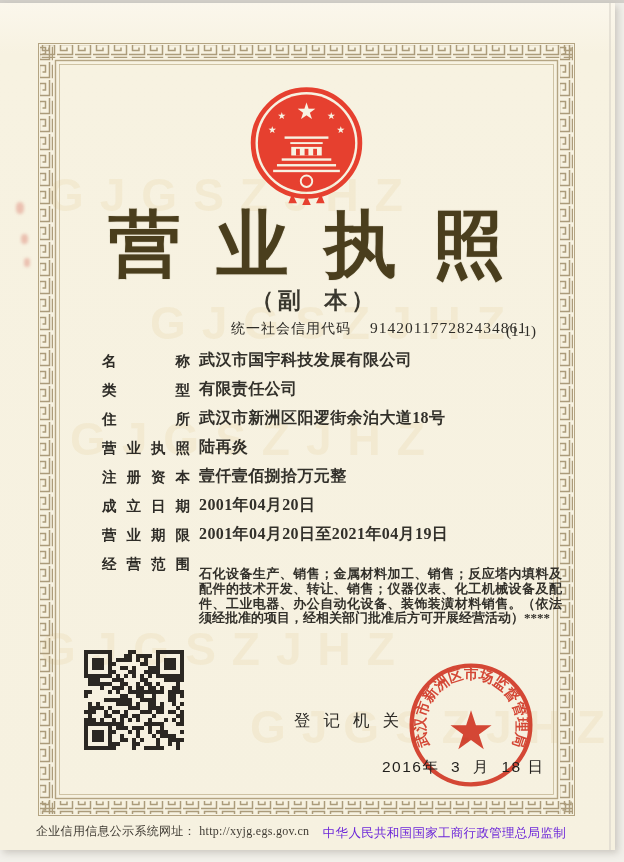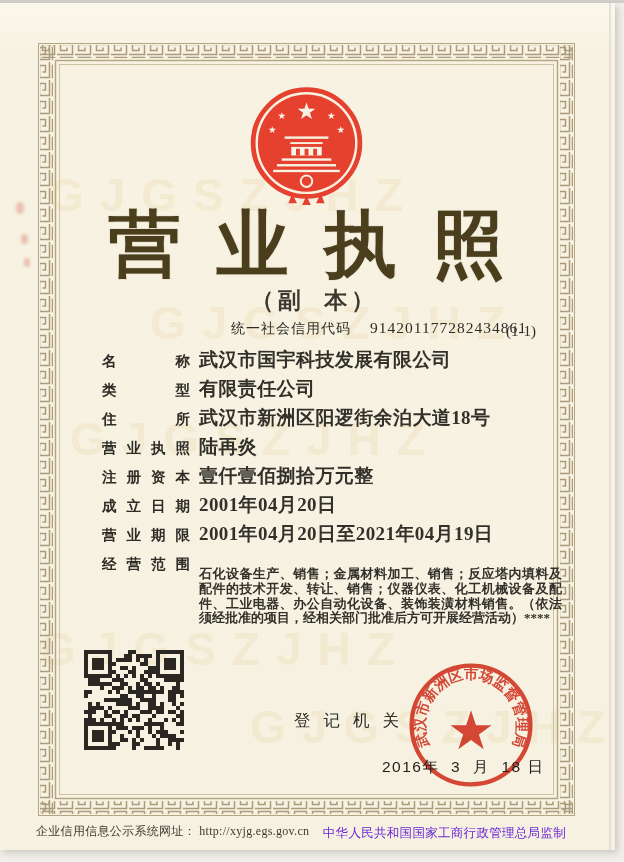--- a/index.html
+++ b/index.html
@@ -43,21 +43,21 @@
   .code-label { font-size:14px; letter-spacing:1px; }
   .code-value { font-size:15.5px; letter-spacing:1px; font-weight:500; }
   .page-number { position:absolute; left:506px; top:323px; font-size:15px; color:#2f2d28; }
 
   .fields { position:absolute; left:102px; top:352px; width:462px; color:#32302a; }
   .frow { display:flex; align-items:flex-start; margin-bottom:10px;font-weight:bold; }
   .flabel {
     flex:0 0 88px; margin-right:9px; font-size:14.5px;
     text-align:justify; text-align-last:justify; color:#2e2c27;
   }
-  .fvalue { font-size:19px; letter-spacing:.4px; line-height:16px; }
+  .fvalue { font-size:16px; letter-spacing:.4px; line-height:16px; }
   .fvalue.scope { width:363px; font-size:13px; line-height:14.8px; letter-spacing:0; text-align:justify;margin-top:12px; }
 
   .qr { position:absolute; left:84px; top:650px; width:100px; height:100px; }
 
   .reg-label {
     position:absolute; left:294px; top:710px;
     font-size:16.5px; font-weight:500; letter-spacing:13px; color:#2c2a25;
   }
   .seal { position:absolute; left:404px; top:658px; width:134px; height:134px; opacity:.92; mix-blend-mode:multiply; }
   .issue-date {

